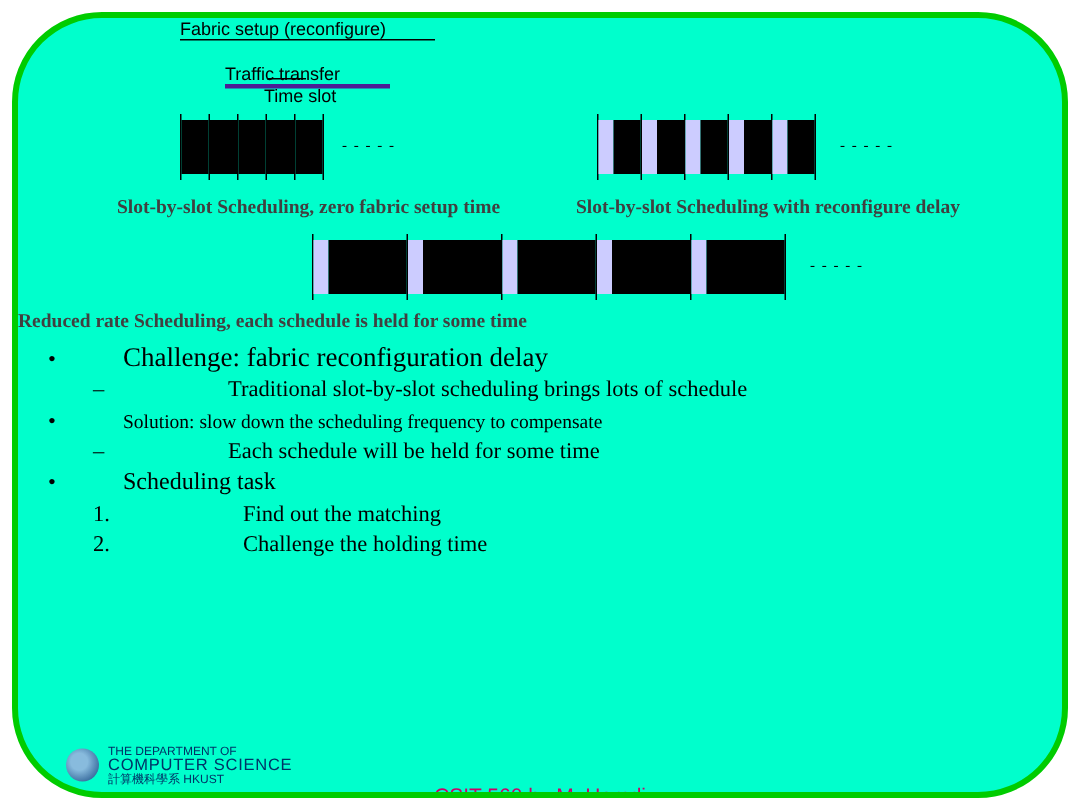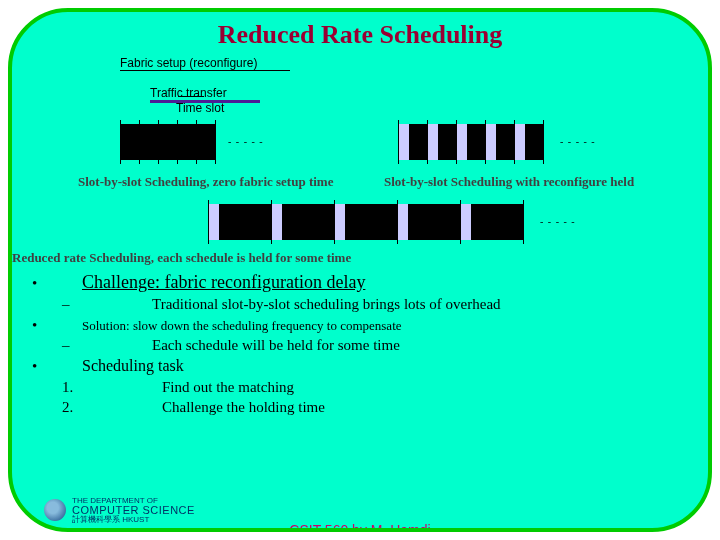--- a/index.html
+++ b/index.html
@@ -140,21 +140,20 @@
     width:22px; height:22px;
     background: radial-gradient(circle at 40% 40%, #88bbdd 30%, #336699 80%);
     border-radius:50%;
   }
 </style>
 </head>
 <body>
 
 <div class="slide">
 
-  <div class="title">Reduced Rate Scheduling</div>
 
   <div class="labels-top">
     <div class="label1">Fabric setup (reconfigure)</div>
     <div class="label2">Traffic transfer</div>
     <div class="label3">Time slot</div>
     <div class="arrow-line"></div>
   </div>
 
   <div class="diag-row">
 
@@ -189,21 +188,21 @@
       <div class="tick"></div>
         <div class="gap"></div>
         <div class="bar"></div>
       <div class="tick"></div>
     </div>
     <div class="dots" style="left:548px;">- - - - -</div>
   </div>
 
   <div class="caption-row">
     <div class="caption" style="position:absolute; left:66px;">Slot-by-slot Scheduling, zero fabric setup time</div>
-    <div class="caption" style="position:absolute; left:372px;">Slot-by-slot Scheduling with reconfigure held</div>
+    <div class="caption" style="position:absolute; left:372px;">Slot-by-slot Scheduling with reconfigure delay</div>
   </div>
 
   <div class="diag-row" style="height:46px; margin-top:6px;">
     <div class="slotgroup" style="left:196px;">
       <div class="tick"></div>
         <div class="gap"></div>
         <div class="barwide"></div>
       <div class="tick"></div>
         <div class="gap"></div>
         <div class="barwide"></div>
@@ -217,22 +216,22 @@
         <div class="gap"></div>
         <div class="barwide"></div>
       <div class="tick"></div>
     </div>
     <div class="dots" style="left:528px;">- - - - -</div>
   </div>
 
   <div class="caption" style="text-align:left; margin-top:4px;">Reduced rate Scheduling, each schedule is held for some time</div>
 
   <div class="bullets">
-    <div><span class="dot">•</span><span class="lvl1" style="font-size:18px;text-decoration:underline;">Challenge: fabric reconfiguration delay</span></div>
-    <div><span class="dash lvl1">–</span><span class="lvl2">Traditional slot-by-slot scheduling brings lots of overhead</span></div>
+    <div><span class="dot">•</span><span class="lvl1" style="font-size:18px;">Challenge: fabric reconfiguration delay</span></div>
+    <div><span class="dash lvl1">–</span><span class="lvl2">Traditional slot-by-slot scheduling brings lots of schedule</span></div>
     <div><span class="dot">•</span><span class="lvl1" style="font-size:13px;">Solution: slow down the scheduling frequency to compensate</span></div>
     <div><span class="dash lvl1">–</span><span class="lvl2">Each schedule will be held for some time</span></div>
     <div><span class="dot">•</span><span class="lvl1" style="font-size:16px;">Scheduling task</span></div>
     <div><span class="lvl1" style="display:inline-block;width:30px;">1.</span><span class="lvl2">Find out the matching</span></div>
     <div><span class="lvl1" style="display:inline-block;width:30px;">2.</span><span class="lvl2">Challenge the holding time</span></div>
   </div>
 
   <div class="logo">
     <div>THE DEPARTMENT OF</div>
     <div class="big">COMPUTER SCIENCE</div>

